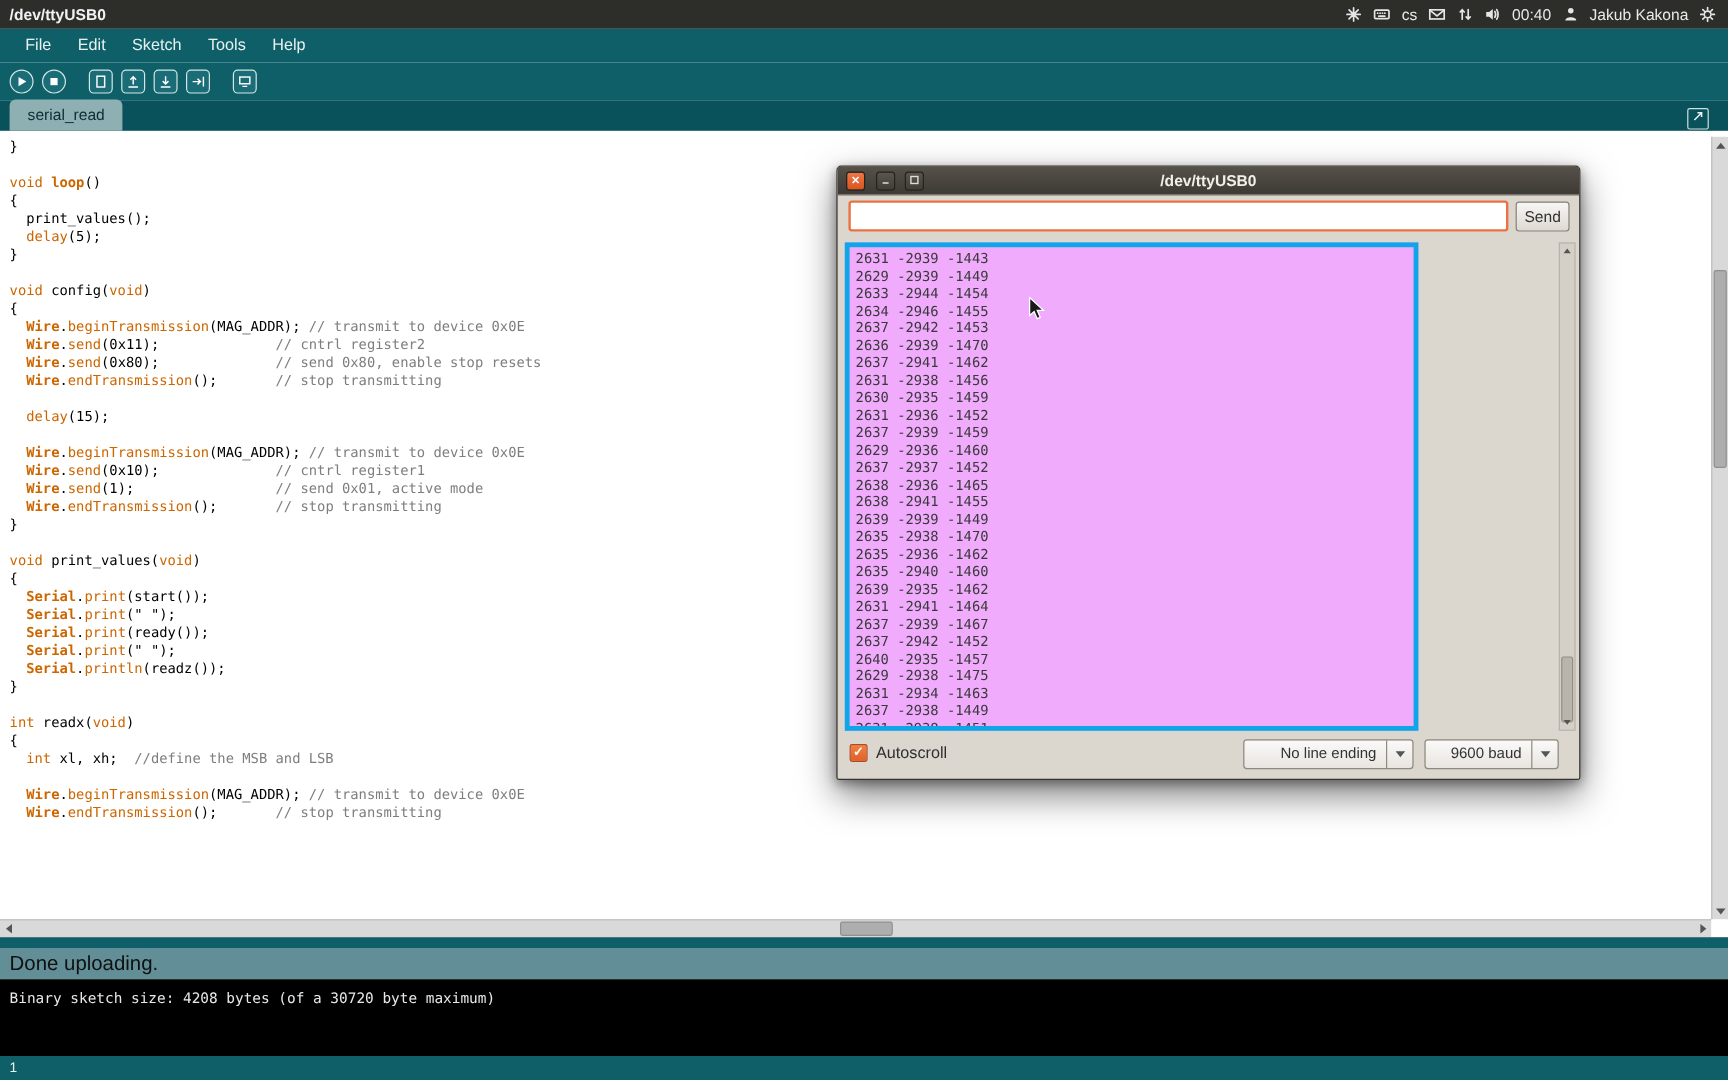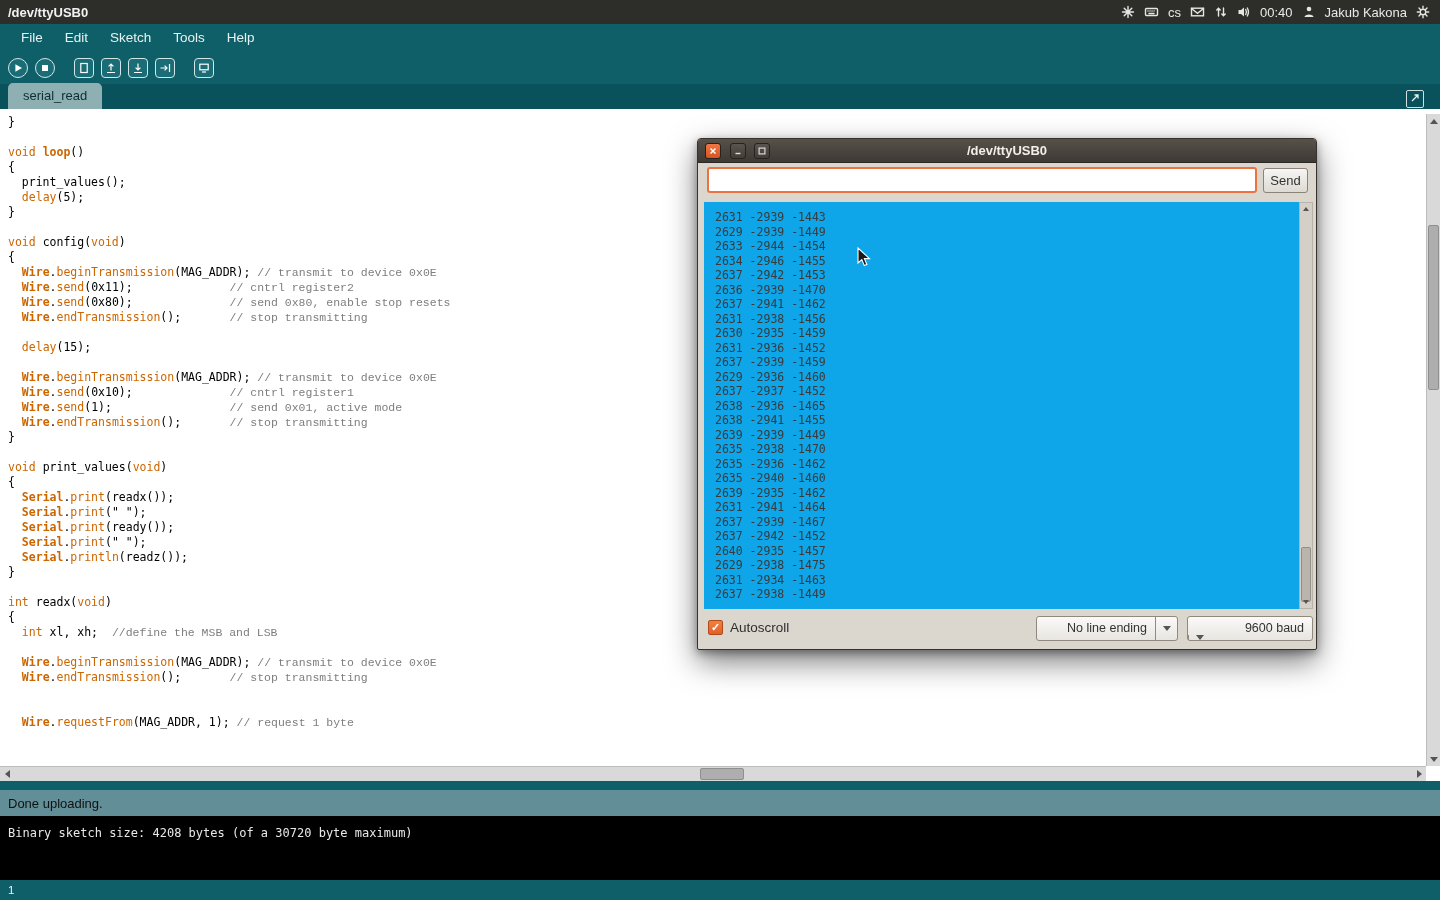--- a/index.html
+++ b/index.html
@@ -24,61 +24,61 @@
   #active-tab { position:absolute; left:8px; bottom:0; height:26px; line-height:26px; padding:0 15px; background:#8fb0b2; color:#0a2f34; font-size:13px; border-radius:5px 5px 0 0; }
   #tab-menu { position:absolute; right:16px; top:6px; width:18px; height:18px; border:1px solid #cfe0e1; border-radius:2px; display:flex; align-items:center; justify-content:center; }
 
   
   #editor { position:absolute; left:0; top:114px; width:1426px; height:652px; background:#fff; overflow:hidden; }
   #code { padding:1px 0 0 8px; }
   .code-line { height:15px; white-space:pre; font:11.5px/15px "DejaVu Sans Mono",monospace; color:#000; }
   .tok-n { color:#000; }
   .tok-k { color:#cc6600; font-weight:bold; }
   .tok-f { color:#cc6600; }
-  .tok-c { color:#7e7e7e;font-family:Liberation Mono, monospace; }
+  .tok-c { color:#7e7e7e; }
 
   
   #vscroll { position:absolute; left:1426px; top:114px; width:14px; height:652px; background:#d9d9d9; border-left:1px solid #bdbdbd; }
   #vscroll .sb-thumb { position:absolute; left:1px; top:111px; width:11px; height:165px; background:#aeaeae; border:1px solid #8f8f8f; border-radius:2px; }
   #hscroll { position:absolute; left:0; top:766px; width:1426px; height:15px; background:#d9d9d9; border-top:1px solid #bdbdbd; }
   #hscroll .sb-thumb { position:absolute; top:1px; left:700px; width:44px; height:12px; background:#aeaeae; border:1px solid #8f8f8f; border-radius:2px; }
   .sb-arrow { position:absolute; display:flex; align-items:center; justify-content:center; }
   .tri-up { width:0; height:0; border-left:4px solid transparent; border-right:4px solid transparent; border-bottom:5px solid #555; }
   .tri-down { width:0; height:0; border-left:4px solid transparent; border-right:4px solid transparent; border-top:5px solid #555; }
   .tri-left { width:0; height:0; border-top:4px solid transparent; border-bottom:4px solid transparent; border-right:5px solid #555; }
   .tri-right { width:0; height:0; border-top:4px solid transparent; border-bottom:4px solid transparent; border-left:5px solid #555; }
 
   
   #hgap { position:absolute; left:0; top:781px; width:1440px; height:9px; background:#0e5f67; }
   #statusbar { position:absolute; left:0; top:790px; width:1440px; height:26px; background:#628e97; display:flex; align-items:center; }
-  #status-msg { color:#101010; font-size:13px; padding-left:8px; }
+  #status-msg { color:#101010; font-size:17px; padding-left:8px; }
   #console { position:absolute; left:0; top:816px; width:1440px; height:64px; background:#000; padding:7px 8px; }
   #console-text { color:#e8e8e8; font:12px/15px "DejaVu Sans Mono",monospace; white-space:pre; }
   #footer { position:absolute; left:0; top:880px; width:1440px; height:20px; background:#0e5f67; }
   #line-no { color:#e8f1f1; font-size:11.5px; line-height:20px; padding-left:8px; }
 
   
   #serial { position:absolute; left:697px; top:138px; width:620px; height:512px; background:#dbd6ce; border:1px solid #36322d; border-radius:4px 4px 2px 2px; box-shadow:0 12px 30px rgba(0,0,0,.5), 0 3px 9px rgba(0,0,0,.35); z-index:5; }
   #serial .titlebar { position:absolute; left:0; right:0; top:0; height:24px; background:linear-gradient(#565149,#3d3934); border-radius:3px 3px 0 0; border-bottom:1px solid #2b2723; }
   #serial .title { text-align:center; line-height:24px; color:#f2efe9; font-weight:bold; font-size:13px; }
   .winbtn { position:absolute; top:4px; width:16px; height:16px; border-radius:3px; border:1px solid #26221e; display:flex; align-items:center; justify-content:center; }
   #btn-close { left:7px;  background:linear-gradient(#f07746,#d9541f); }
   #btn-min   { left:32px; background:linear-gradient(#5a554e,#413d37); }
   #btn-max   { left:56px; background:linear-gradient(#5a554e,#413d37); }
   #serial-input { position:absolute; left:9px; top:28px; width:550px; height:26px; border:2px solid #ec7242; border-radius:3px; background:#fff; padding:0 6px; font-size:13px; outline:none; }
   #send-btn { position:absolute; right:8px; top:29px; width:45px; height:25px; border:1px solid #89837a; border-radius:3px; background:linear-gradient(#f7f6f4,#dedad3); font-size:13px; color:#333; text-align:center; line-height:23px; }
-  #serial-out { position:absolute; left:6px; top:63px; width:595px; height:407px; background:#0ea5e9; border:6px solid #0ea5e9; overflow:hidden; }
+  #serial-out { position:absolute; left:6px; top:63px; width:478px; height:407px; background:#f0abfc; border:4px solid #0ea5e9; overflow:hidden; }
   #serial-pre { margin:0; padding:2px 5px; font:11.5px/14.5px "DejaVu Sans Mono",monospace; color:#3a3a3a; white-space:pre; }
   #sscroll { position:absolute; left:601px; top:63px; width:14px; height:407px; background:#d4cfc7; border:1px solid #b7b2aa; }
   #sscroll .sb-thumb { position:absolute; left:1px; top:344px; width:10px; height:55px; background:#b9b4ac; border:1px solid #938e86; border-radius:2px; }
   #autoscroll-box { position:absolute; left:10px; top:481px; width:15px; height:15px; background:linear-gradient(#f0813f,#e2602a); border:1px solid #b34a1c; border-radius:2px; color:#fff; font-size:11px; line-height:13px; text-align:center; font-weight:bold; }
   #autoscroll-label { position:absolute; left:32px; top:479px; font-size:13.5px; color:#2f2f2f; line-height:19px; }
   .combo { position:absolute; top:477px; height:25px; border:1px solid #8f897f; border-radius:3px; background:linear-gradient(#fbfaf9,#e8e5e0); display:flex;text-align:right; }
   #combo-ending { left:338px; width:142px; }
-  #combo-baud { left:489px; width:126px;flex-direction:column; }
+  #combo-baud { left:489px; width:112px; }
   .combo-text { flex:1; font-size:12.5px; color:#333; line-height:23px; padding:0 8px; white-space:nowrap; overflow:hidden; }
   .combo-arrow { width:22px; border-left:1px solid #8f897f; display:flex; align-items:center; justify-content:center; }
 
   #cursor { position:absolute; left:857px; top:247px; z-index:9; }
 </style>
 </head>
 <body>
 
 <div id="panel">
   <div class="p-title">/dev/ttyUSB0</div>
@@ -219,36 +219,35 @@
       <div class="code-line"><span class="tok-n">  </span><span class="tok-f">delay</span><span class="tok-n">(15);</span></div>
       <div class="code-line"></div>
       <div class="code-line"><span class="tok-n">  </span><span class="tok-k">Wire</span><span class="tok-n">.</span><span class="tok-f">beginTransmission</span><span class="tok-n">(MAG_ADDR); </span><span class="tok-c">// transmit to device 0x0E</span></div>
       <div class="code-line"><span class="tok-n">  </span><span class="tok-k">Wire</span><span class="tok-n">.</span><span class="tok-f">send</span><span class="tok-n">(0x10);              </span><span class="tok-c">// cntrl register1</span></div>
       <div class="code-line"><span class="tok-n">  </span><span class="tok-k">Wire</span><span class="tok-n">.</span><span class="tok-f">send</span><span class="tok-n">(1);                 </span><span class="tok-c">// send 0x01, active mode</span></div>
       <div class="code-line"><span class="tok-n">  </span><span class="tok-k">Wire</span><span class="tok-n">.</span><span class="tok-f">endTransmission</span><span class="tok-n">();       </span><span class="tok-c">// stop transmitting</span></div>
       <div class="code-line"><span class="tok-n">}</span></div>
       <div class="code-line"></div>
       <div class="code-line"><span class="tok-f">void</span><span class="tok-n"> print_values(</span><span class="tok-f">void</span><span class="tok-n">)</span></div>
       <div class="code-line"><span class="tok-n">{</span></div>
-      <div class="code-line"><span class="tok-n">  </span><span class="tok-k">Serial</span><span class="tok-n">.</span><span class="tok-f">print</span><span class="tok-n">(readx());</span></div>
+      <div class="code-line"><span class="tok-n">  </span><span class="tok-k">Serial</span><span class="tok-n">.</span><span class="tok-f">print</span><span class="tok-n">(start());</span></div>
       <div class="code-line"><span class="tok-n">  </span><span class="tok-k">Serial</span><span class="tok-n">.</span><span class="tok-f">print</span><span class="tok-n">(" ");</span></div>
       <div class="code-line"><span class="tok-n">  </span><span class="tok-k">Serial</span><span class="tok-n">.</span><span class="tok-f">print</span><span class="tok-n">(ready());</span></div>
       <div class="code-line"><span class="tok-n">  </span><span class="tok-k">Serial</span><span class="tok-n">.</span><span class="tok-f">print</span><span class="tok-n">(" ");</span></div>
       <div class="code-line"><span class="tok-n">  </span><span class="tok-k">Serial</span><span class="tok-n">.</span><span class="tok-f">println</span><span class="tok-n">(readz());</span></div>
       <div class="code-line"><span class="tok-n">}</span></div>
       <div class="code-line"></div>
       <div class="code-line"><span class="tok-f">int</span><span class="tok-n"> readx(</span><span class="tok-f">void</span><span class="tok-n">)</span></div>
       <div class="code-line"><span class="tok-n">{</span></div>
       <div class="code-line"><span class="tok-n">  </span><span class="tok-f">int</span><span class="tok-n"> xl, xh;  </span><span class="tok-c">//define the MSB and LSB</span></div>
       <div class="code-line"></div>
       <div class="code-line"><span class="tok-n">  </span><span class="tok-k">Wire</span><span class="tok-n">.</span><span class="tok-f">beginTransmission</span><span class="tok-n">(MAG_ADDR); </span><span class="tok-c">// transmit to device 0x0E</span></div>
       <div class="code-line"><span class="tok-n">  </span><span class="tok-k">Wire</span><span class="tok-n">.</span><span class="tok-f">endTransmission</span><span class="tok-n">();       </span><span class="tok-c">// stop transmitting</span></div>
       <div class="code-line"></div>
       <div class="code-line"></div>
-      <div class="code-line"><span class="tok-n">  </span><span class="tok-k">Wire</span><span class="tok-n">.</span><span class="tok-f">requestFrom</span><span class="tok-n">(MAG_ADDR, 1); </span><span class="tok-c">// request 1 byte</span></div>
     </div>
 </div>
 
 <div id="vscroll">
   <div class="sb-arrow" style="left:0;top:0;width:14px;height:14px;">
       <i class="tri-up"></i>
     </div>
   <div class="sb-thumb"></div>
   <div class="sb-arrow" style="left:0;top:638px;width:14px;height:14px;">
       <i class="tri-down"></i>

